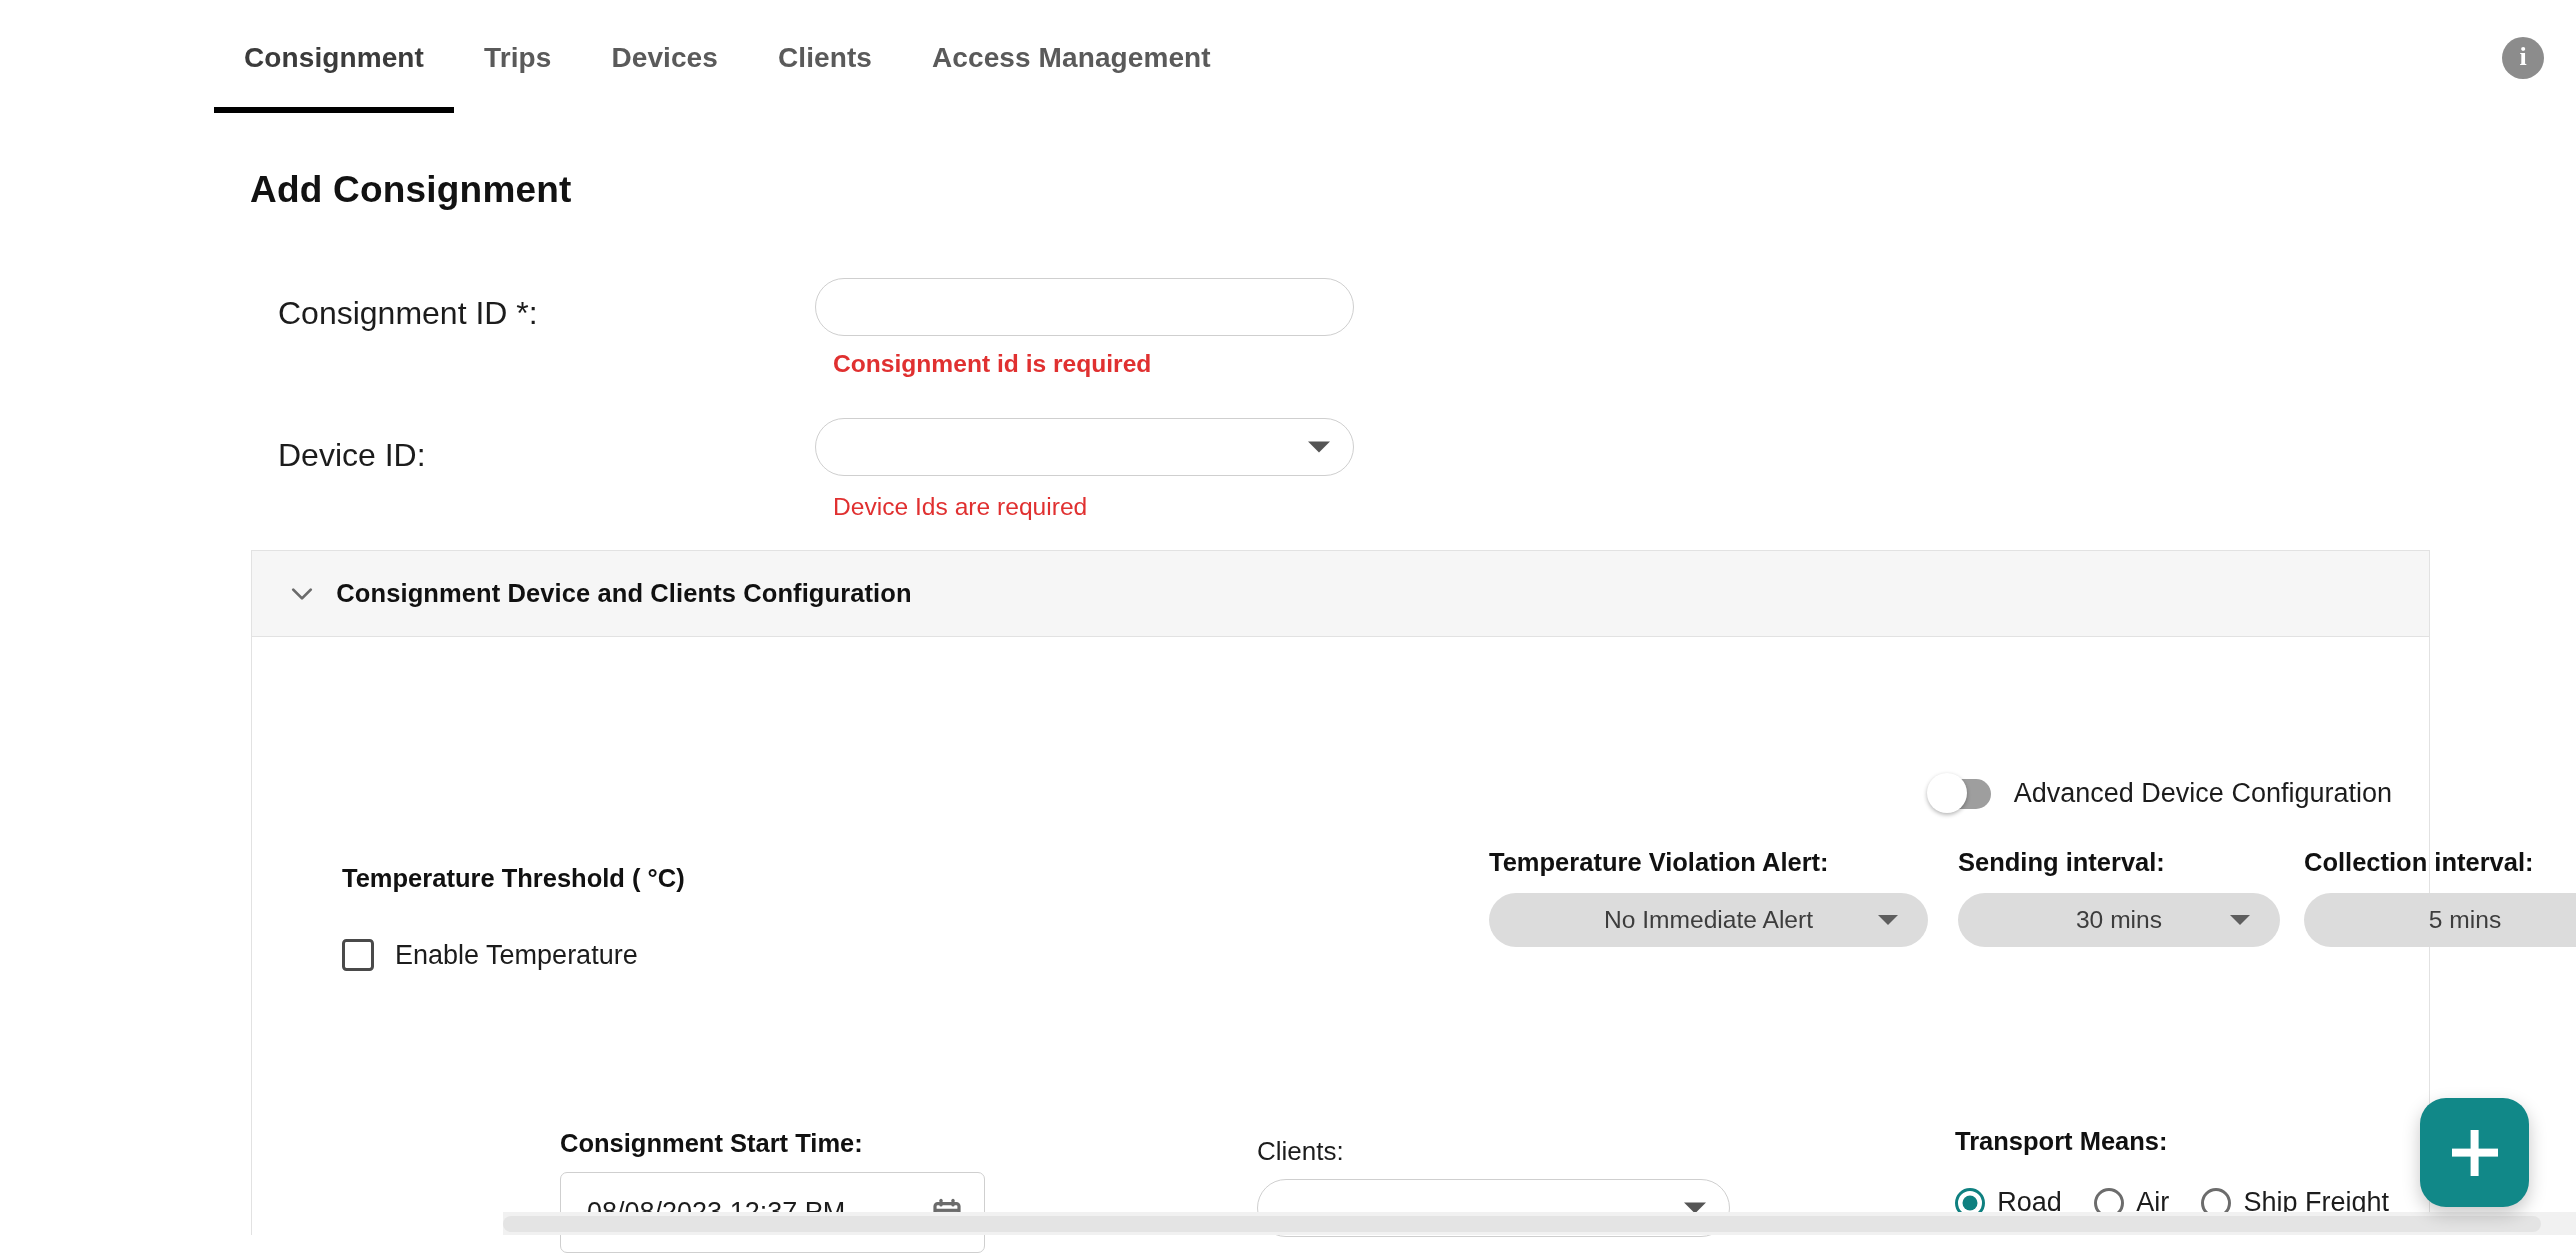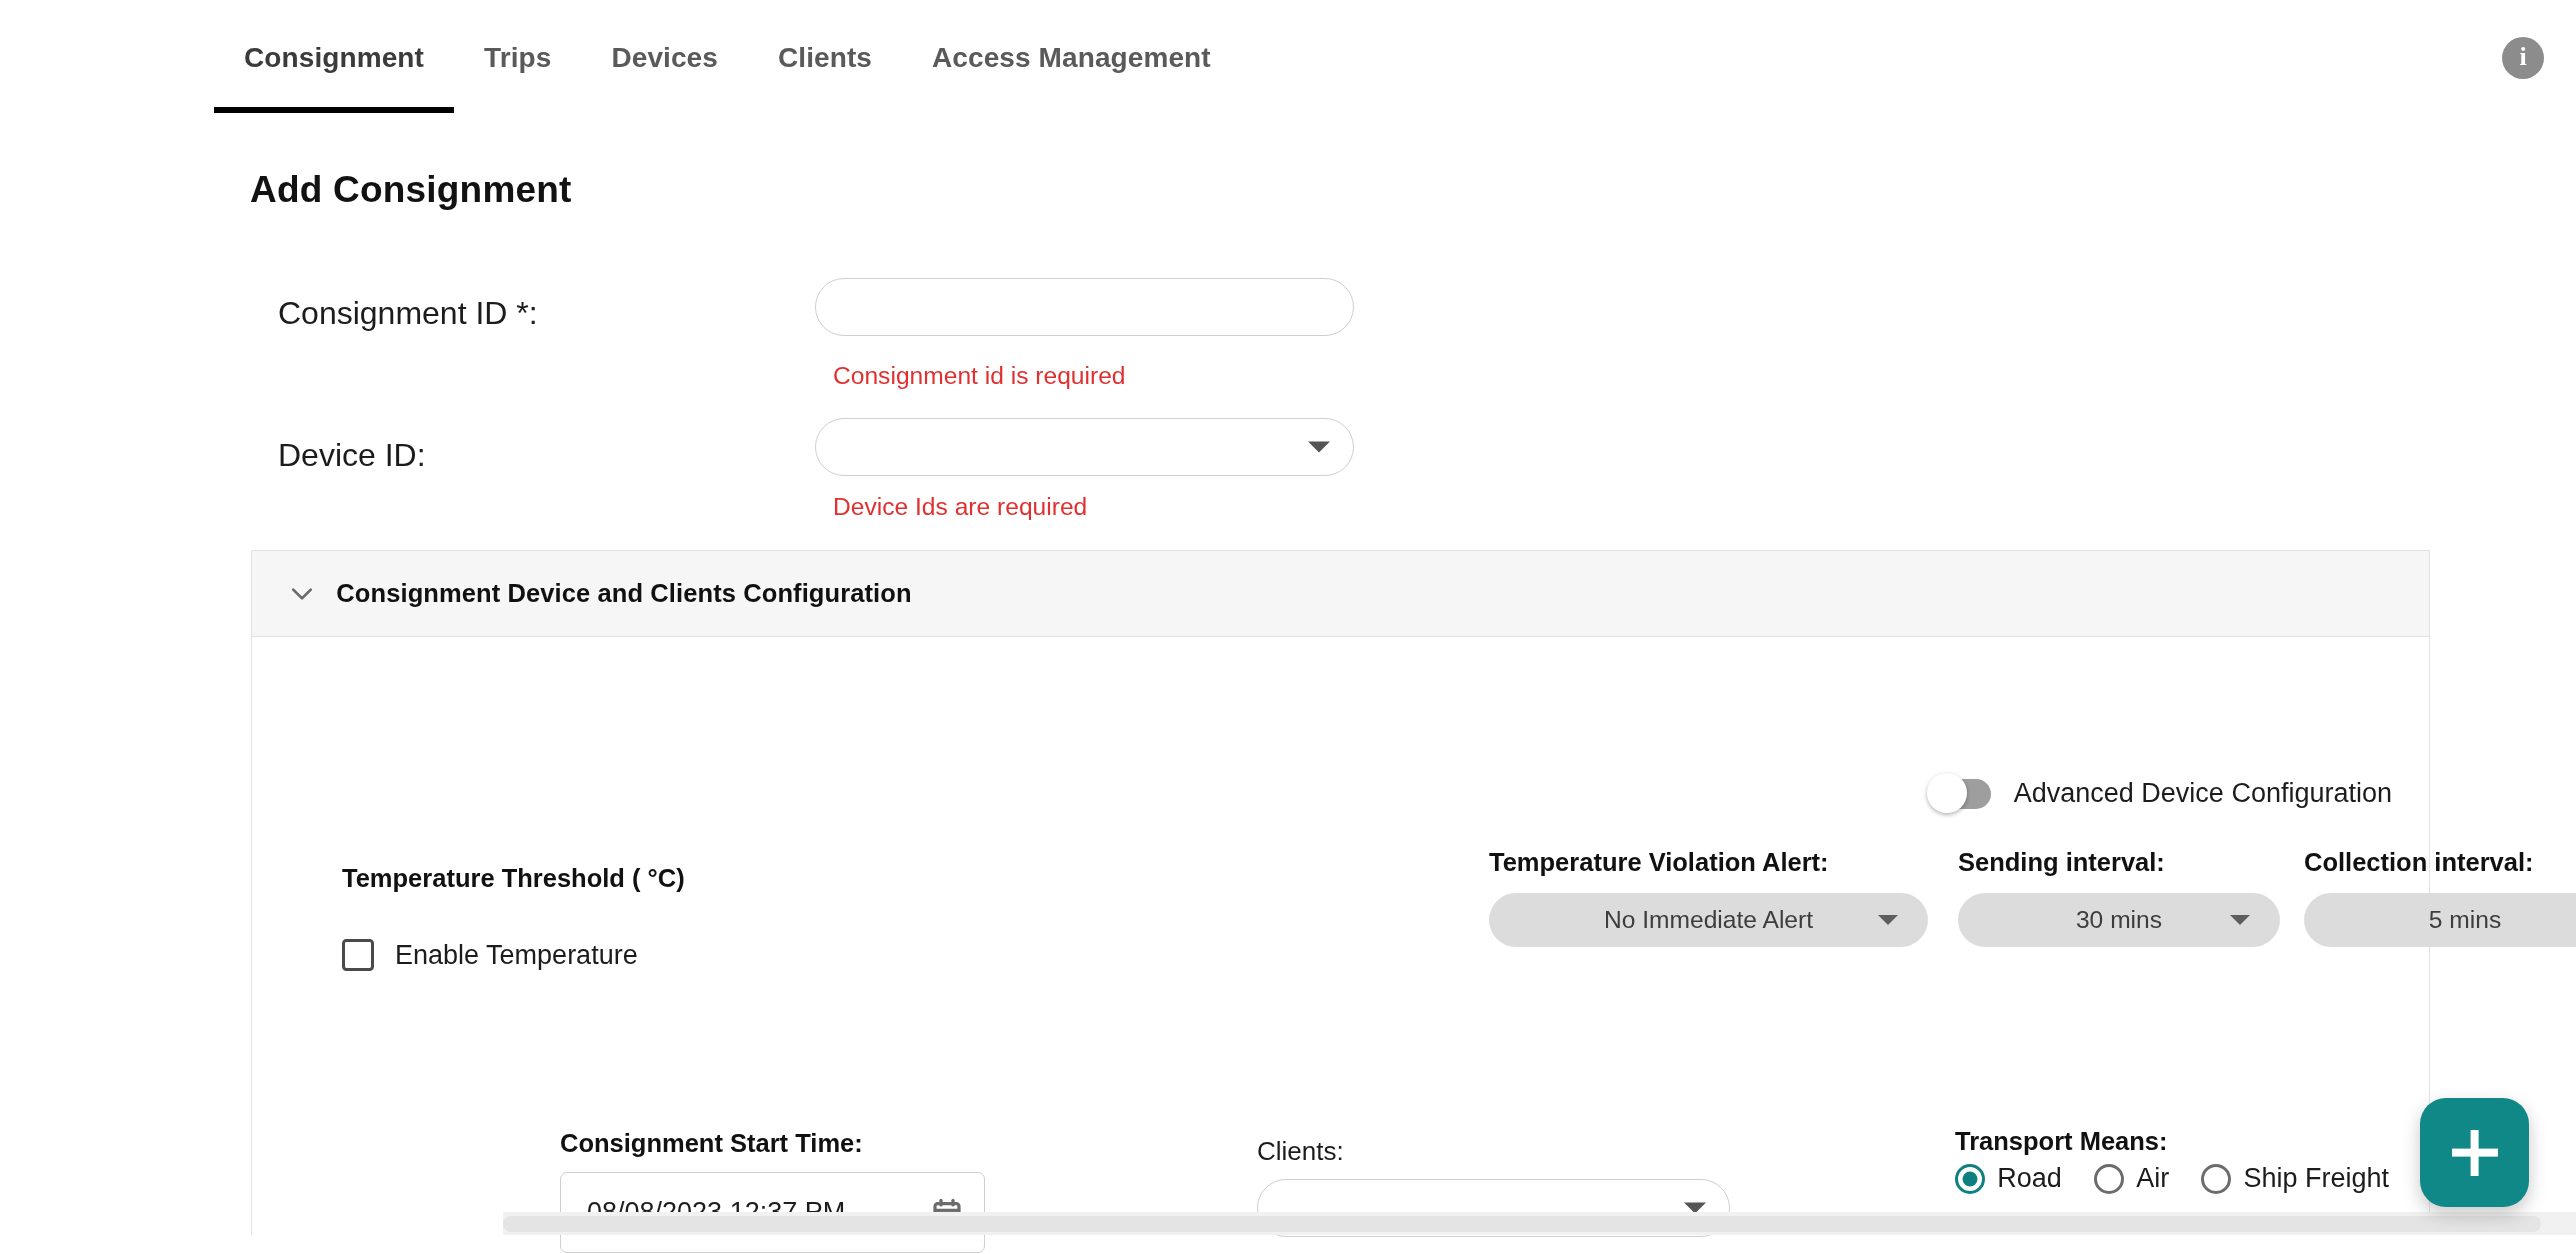--- a/index.html
+++ b/index.html
@@ -134,21 +134,21 @@
     border-top: 11.4px solid #555555;
     cursor: pointer;
   }
 
   .error-text {
     position: absolute;
     font-size: 24.6px;
     color: #e03030;
     white-space: nowrap;
   }
-  .err-consignment { left: 833px; top: 362px; }
+  .err-consignment { left: 833px; top: 350px; font-weight: bold; }
   .err-device      { left: 833px; top: 493px; }
 
   
   .panel {
     position: absolute;
     left: 251px;
     top: 550px;
     width: 2179px;
     height: 685px;
     background: #ffffff;
@@ -345,21 +345,21 @@
     background: #ffffff;
     cursor: pointer;
   }
 
   .transport-group {
     position: absolute;
     left: 1703px;
     top: 490px;
   }
   .radio-row {
-    margin-top: 7px;
+    margin-top: 31px;
     display: flex;
     align-items: center;
     gap: 16px;
   }
   .radio-item {
     display: flex;
     align-items: center;
     gap: 12.3px;
     margin-right: 16px;
     cursor: pointer;

